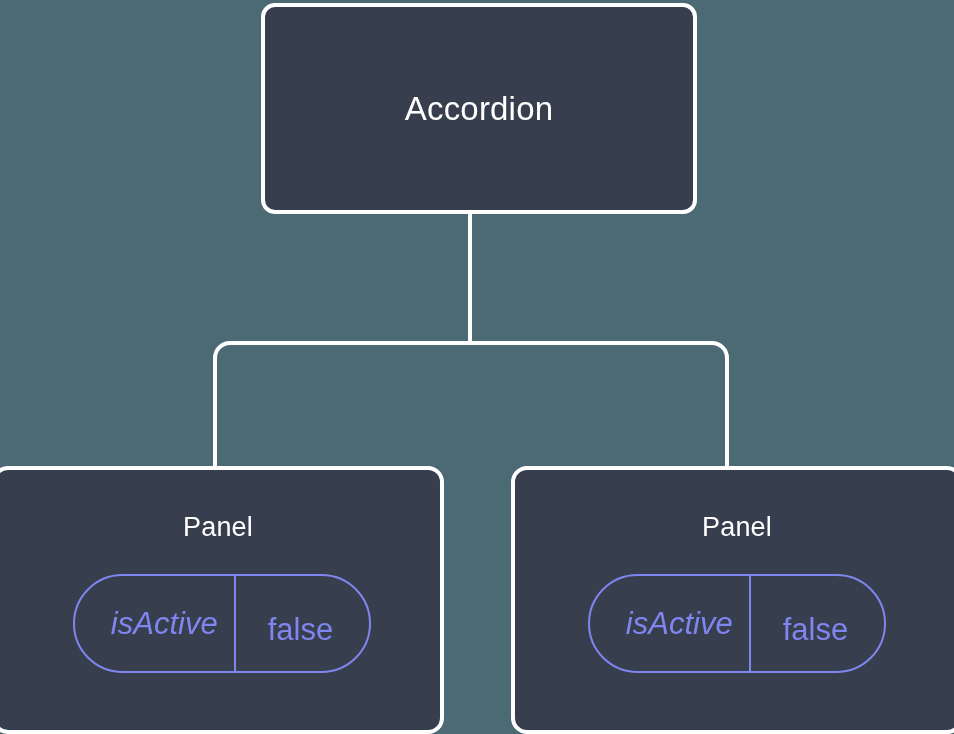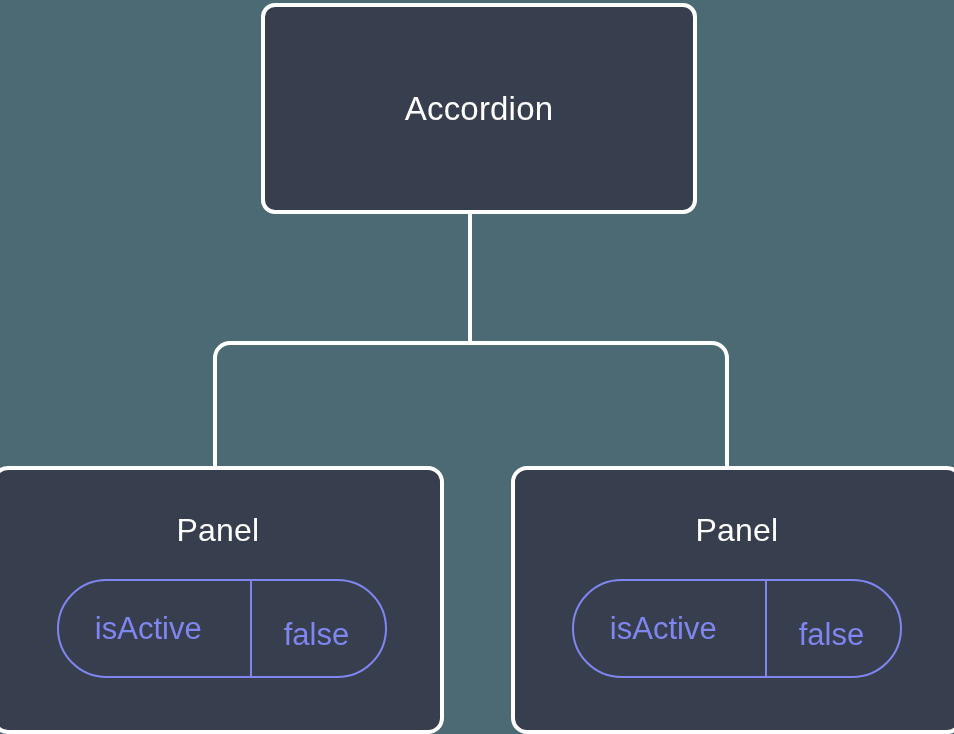--- a/index.html
+++ b/index.html
@@ -74,21 +74,21 @@
   .node-title {
     color: #ffffff;
     font-size: 33px;
     font-weight: 400;
     line-height: 1;
     letter-spacing: 0.2px;
     white-space: nowrap;
   }
 
   .node-child .node-title {
-    font-size: 32px;
+    font-size: 27px;
   }
 
   
   .prop-pill-wrap {
     margin-top: 33px;
     display: flex;
     justify-content: center;
     width: 100%;
   }
 
@@ -108,21 +108,22 @@
     align-items: center;
     justify-content: center;
     color: #8086ef;
     font-size: 31px;
     font-weight: 400;
     line-height: 1;
     white-space: nowrap;
   }
 
   .prop-key {
-    padding: 0 48px 0 36px;
+    padding: 0 16px 0 36px;
+    font-style: italic;
   }
 
   .prop-value {
     padding: 12px 36px 0 32px;
     border-left: 2px solid #8086ef;
   }
 
   .node-child-left .prop-pill-wrap {
     
     padding-left: 8px;

